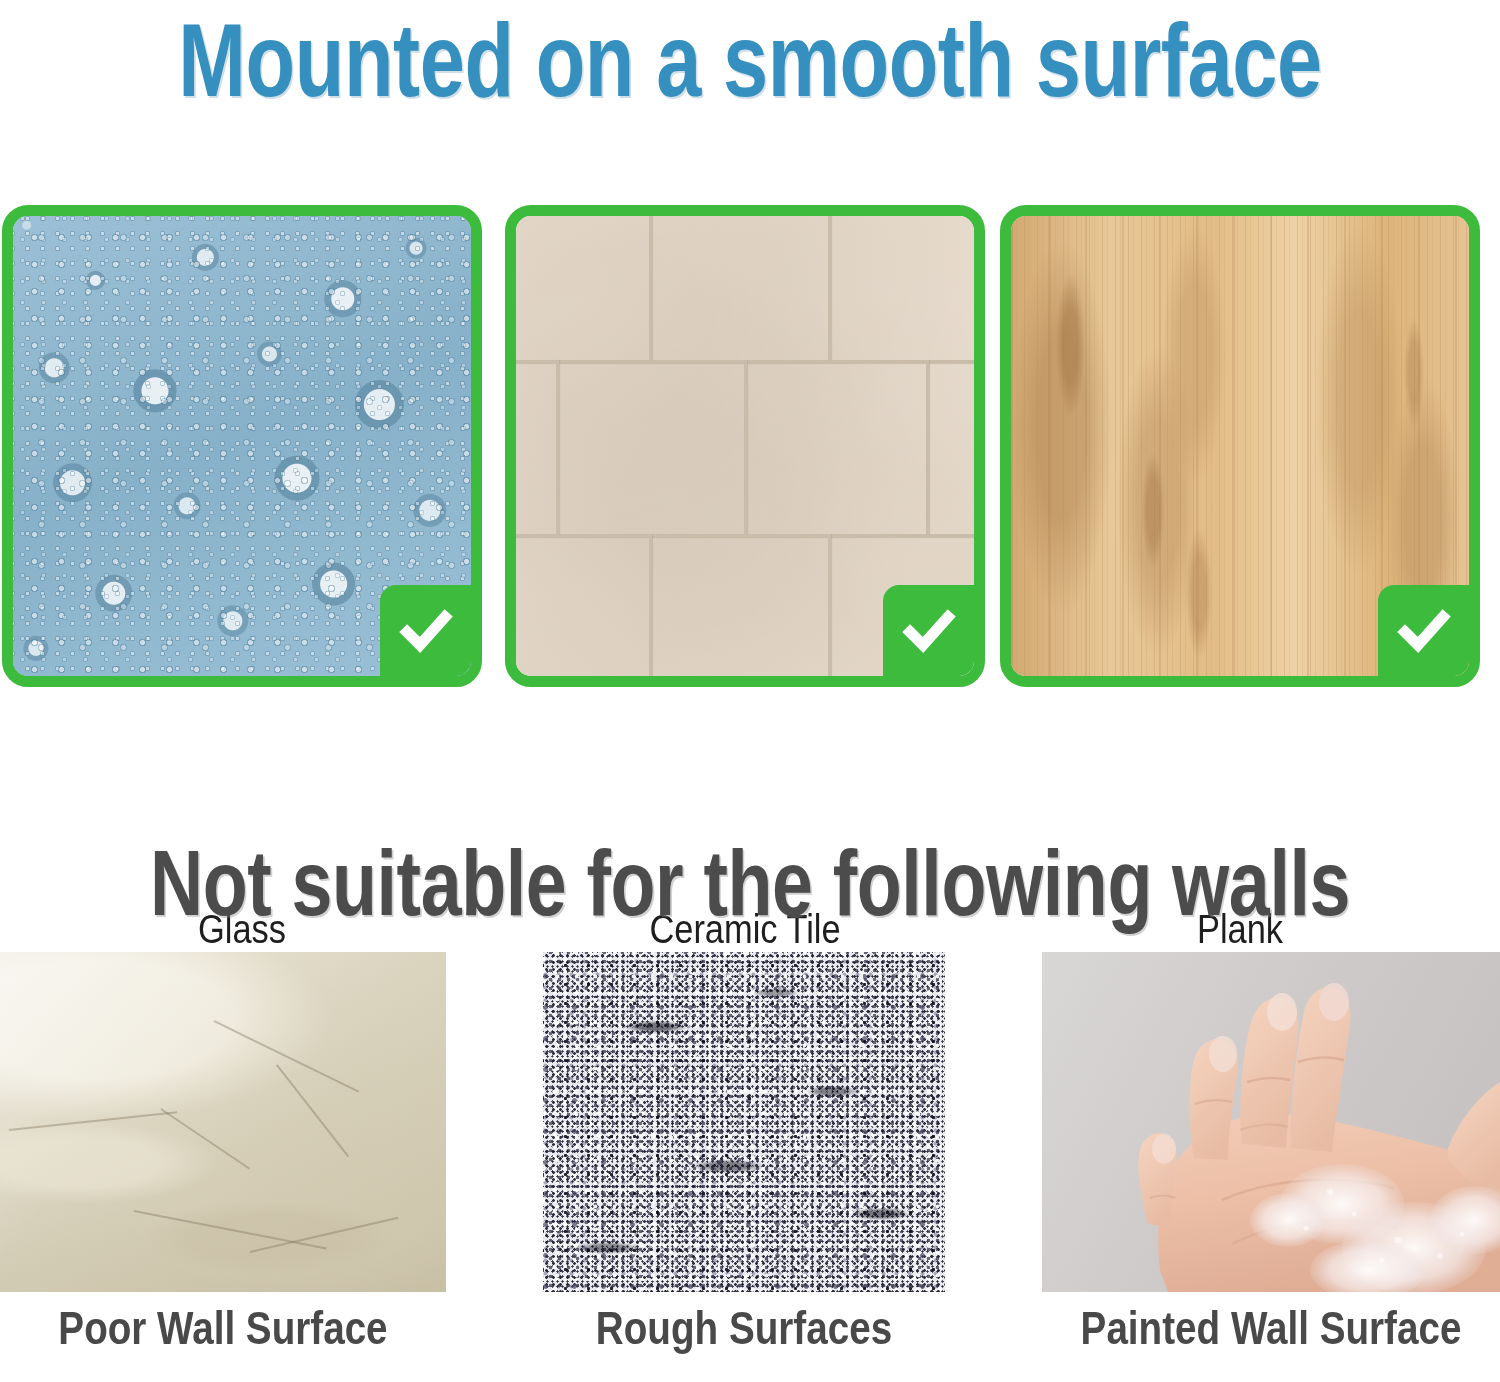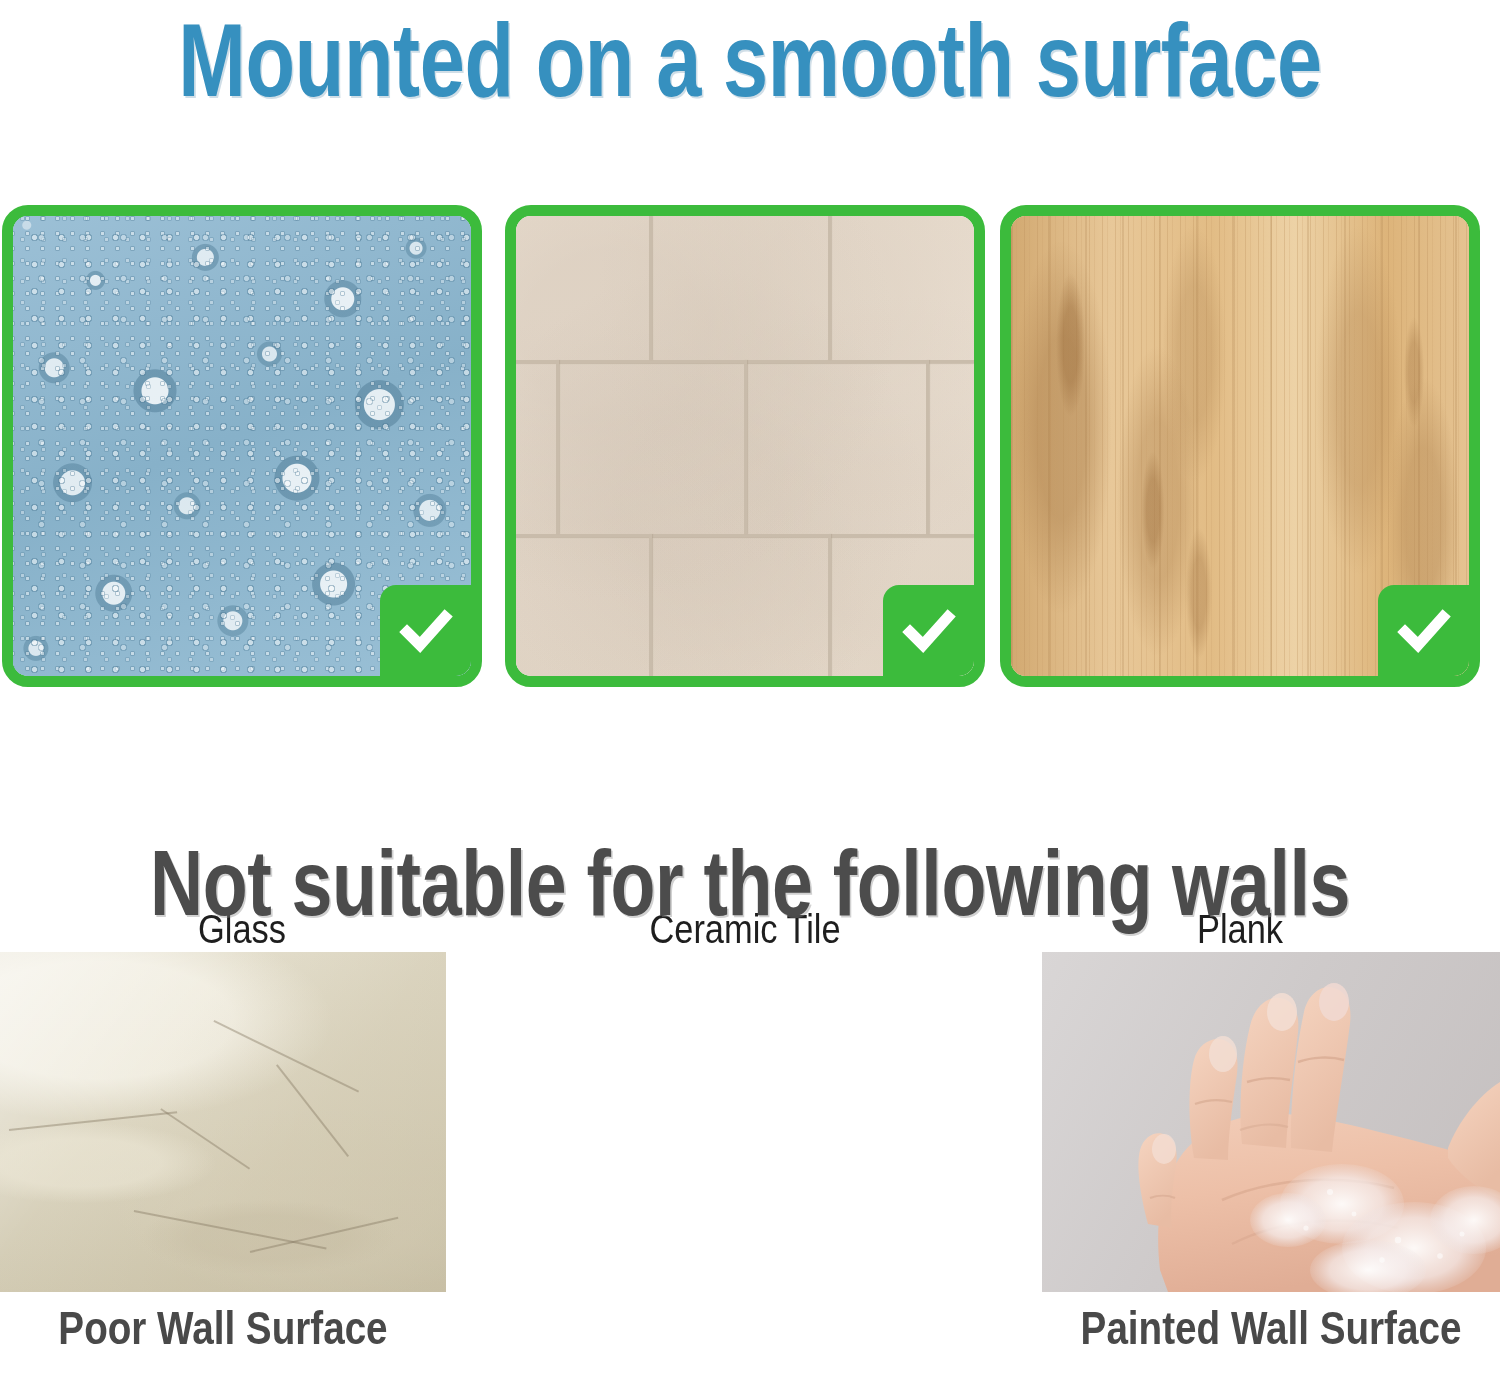--- a/index.html
+++ b/index.html
@@ -437,20 +437,26 @@
           <div class="crack k2"></div>
           <div class="crack k3"></div>
           <div class="crack k4"></div>
           <div class="crack k5"></div>
           <div class="crack k6"></div>
         </div>
       </div>
       <div class="bad-caption">Poor Wall Surface</div>
     </div>
 
+    <div class="bad-cell b1">
+      <div class="bad-photo">
+        <div class="tex-rough"></div>
+      </div>
+      <div class="bad-caption">Rough Surfaces</div>
+    </div>
 
     <div class="bad-cell b2">
       <div class="bad-photo">
         <div class="tex-painted"></div>
         <svg class="hand-svg" viewBox="0 0 458 340" preserveAspectRatio="none">
           <defs>
             <linearGradient id="skin" x1="0" y1="0" x2="0.3" y2="1">
               <stop offset="0%" stop-color="#f2cdb8"></stop>
               <stop offset="45%" stop-color="#edc0a8"></stop>
               <stop offset="100%" stop-color="#e0ad95"></stop>

